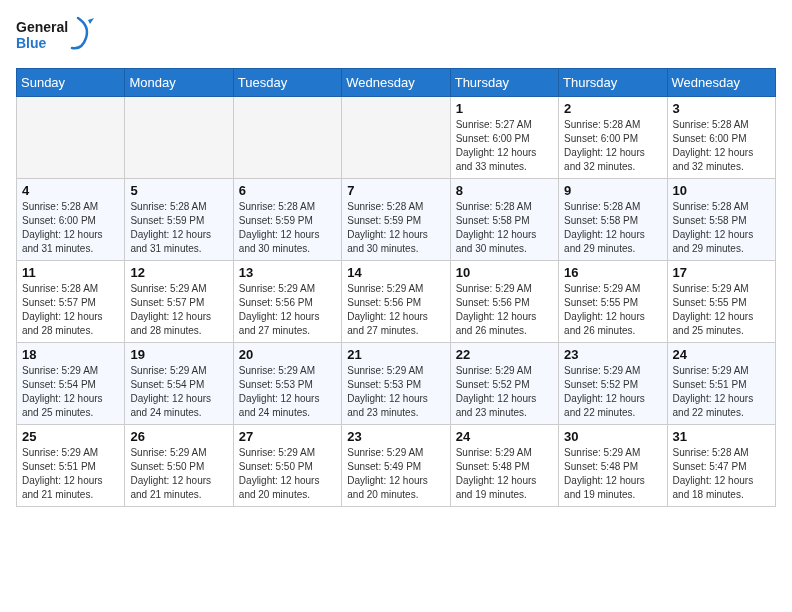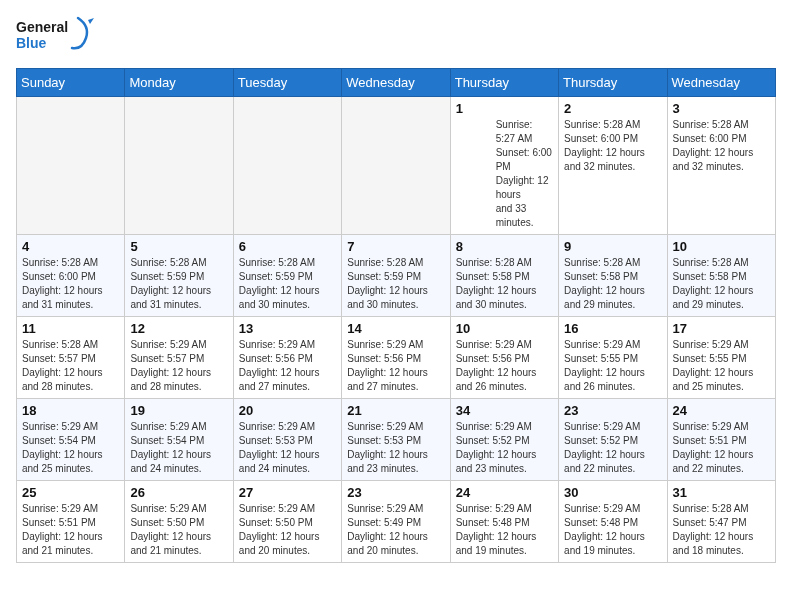--- a/index.html
+++ b/index.html
@@ -112,21 +112,21 @@
       </tr>
   </thead>
   <tbody id="calendar-body">
   <tr class="row-odd">
         <td class="empty"></td>
         <td class="empty"></td>
         <td class="empty"></td>
         <td class="empty"></td>
         <td>
           <div class="day-number">1</div>
-          <div class="day-info" style="white-space: pre-line; margin-left: 40px;">Sunrise: 5:27 AM
+          <div class="day-info" style="white-space: pre-line;">Sunrise: 5:27 AM
 Sunset: 6:00 PM
 Daylight: 12 hours
 and 33 minutes.</div>
         </td>
         <td>
           <div class="day-number">2</div>
           <div class="day-info" style="white-space: pre-line;">Sunrise: 5:28 AM
 Sunset: 6:00 PM
 Daylight: 12 hours
 and 32 minutes.</div>
@@ -264,21 +264,21 @@
 and 24 minutes.</div>
         </td>
         <td>
           <div class="day-number">21</div>
           <div class="day-info" style="white-space: pre-line;">Sunrise: 5:29 AM
 Sunset: 5:53 PM
 Daylight: 12 hours
 and 23 minutes.</div>
         </td>
         <td>
-          <div class="day-number">34</div>
+          <div class="day-number">22</div>
           <div class="day-info" style="white-space: pre-line;">Sunrise: 5:29 AM
 Sunset: 5:52 PM
 Daylight: 12 hours
 and 23 minutes.</div>
         </td>
         <td>
           <div class="day-number">23</div>
           <div class="day-info" style="white-space: pre-line;">Sunrise: 5:29 AM
 Sunset: 5:52 PM
 Daylight: 12 hours

